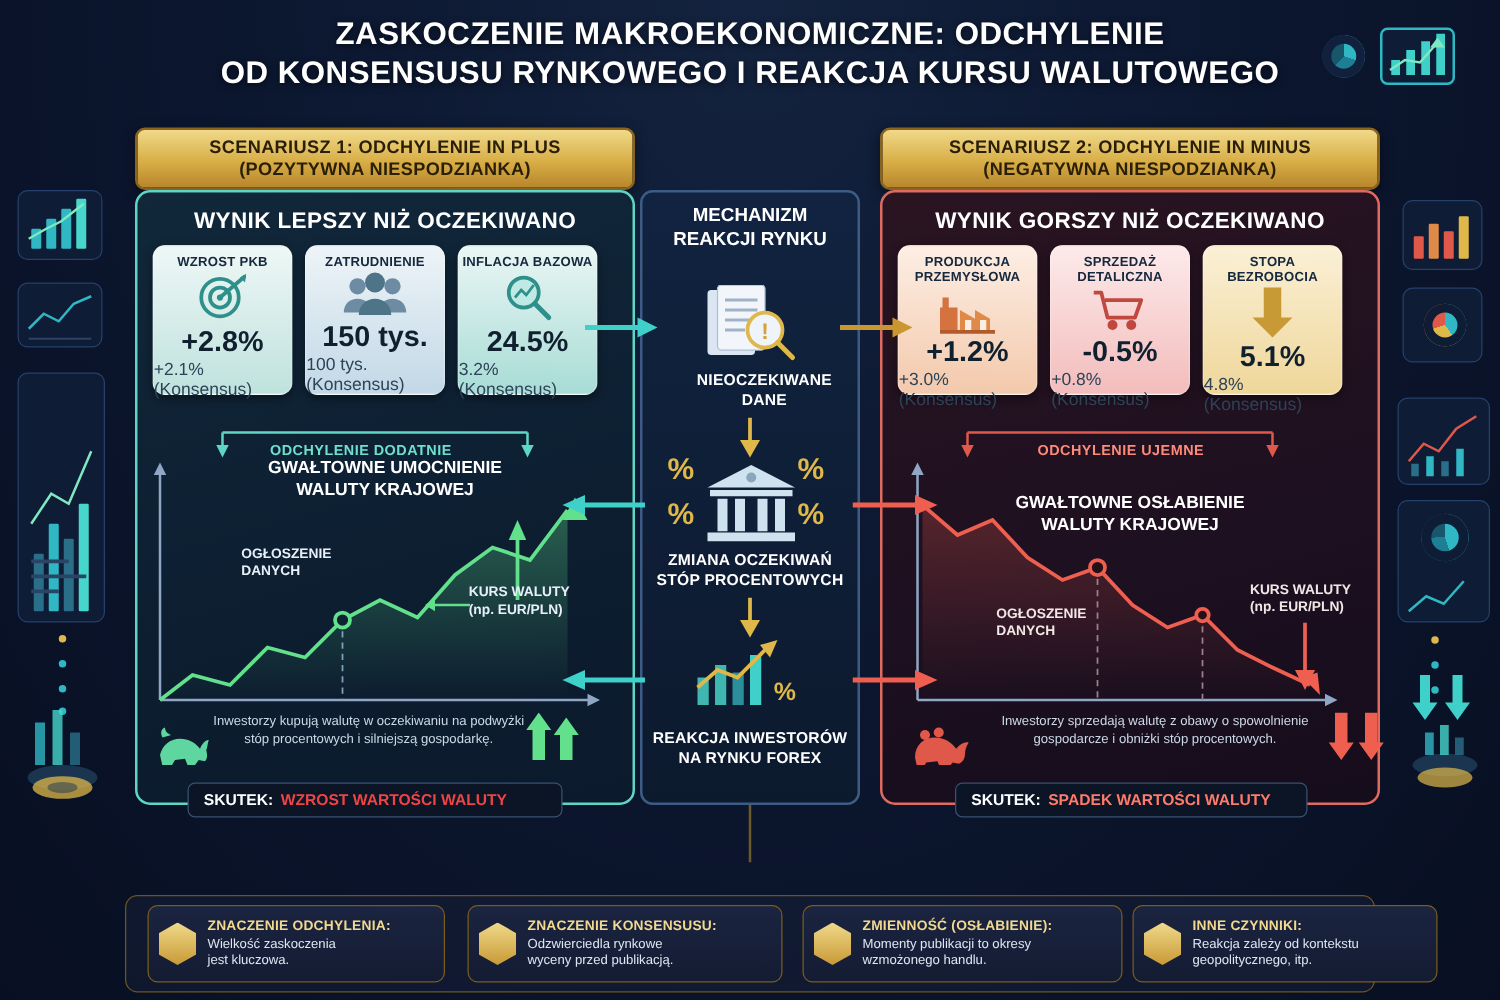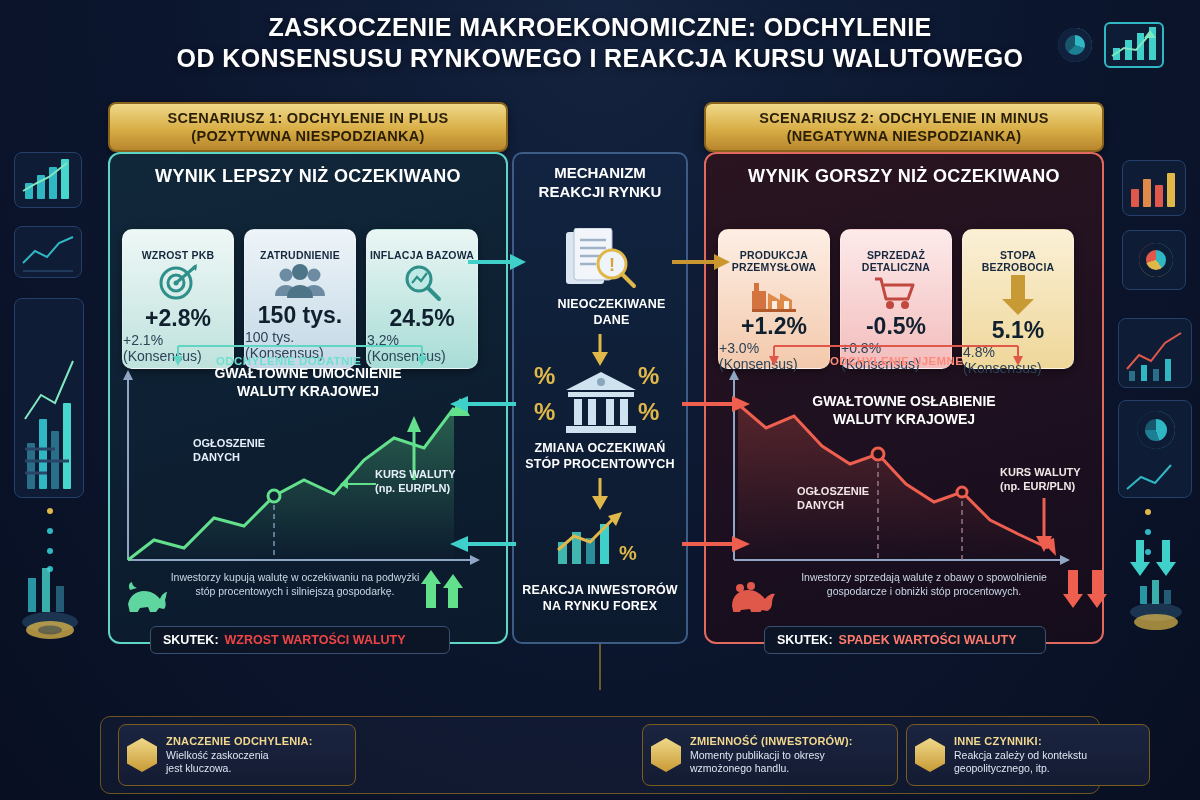--- a/index.html
+++ b/index.html
@@ -60,26 +60,25 @@
     position: absolute; border-radius: 12px; border: 2px solid;
   }
   .panel.left  { border-color: #5fd6c4; background: linear-gradient(165deg, #11283a 0%, #0d1e31 60%, #0b1a2c 100%); }
   .panel.right { border-color: #e06a5e; background: linear-gradient(165deg, #2a1420 0%, #1d1020 60%, #150c1c 100%); }
   .panel-title {
     position: absolute; left: 0; right: 0; top: 14px; text-align: center;
     font-size: 18px; font-weight: bold; color: #fff; letter-spacing: .3px;
   }
   
   .icard {
-    position: absolute; width: 112px; height: 140px; border-radius: 10px;
+    position: absolute; width: 112px; height: 120px; border-radius: 10px;
     border: 1px solid rgba(255,255,255,.25);
     display: flex; flex-direction: column; align-items: center;
-    padding-top: 19px;
+    padding-top: 7px;
     box-shadow: 0 3px 8px rgba(0,0,0,.4);
-    margin-top: 33px;
   }
   .icard .lbl {
     font-size: 10.5px; font-weight: bold; color: #16283d; text-align: center;
     line-height: 1.15; letter-spacing: .2px;
   }
   .icard .val { font-size: 23px; font-weight: bold; color: #10202f; margin-top: auto; }
   .icard .cons { font-size: 14px; color: #2c4358; margin-bottom: 7px; }
   .icard.g1 { background: linear-gradient(180deg,#eef7f6,#bfe2dd); }
   .icard.g2 { background: linear-gradient(180deg,#eef4f8,#c2d8e6); }
   .icard.g3 { background: linear-gradient(180deg,#eaf6f4,#a8dcd6); }
@@ -580,24 +579,32 @@
   <div class="footer-band"></div>
 
   <div class="foot" style="left:118px;width:238px;">
     <div class="hex"></div>
     <div class="ft">
       <b>ZNACZENIE ODCHYLENIA:</b><br>
       <span>Wielkość zaskoczenia</span><br>
       <span>jest kluczowa.</span>
     </div>
   </div>
+  <div class="foot" style="left:374px;width:252px;">
+    <div class="hex"></div>
+    <div class="ft">
+      <b>ZNACZENIE KONSENSUSU:</b><br>
+      <span>Odzwierciedla rynkowe</span><br>
+      <span>wyceny przed publikacją.</span>
+    </div>
+  </div>
   <div class="foot" style="left:642px;width:256px;">
     <div class="hex"></div>
     <div class="ft">
-      <b>ZMIENNOŚĆ (INWESTORÓW):</b><br>
+      <b>ZMIENNOŚĆ (OSŁABIENIE):</b><br>
       <span>Momenty publikacji to okresy</span><br>
       <span>wzmożonego handlu.</span>
     </div>
   </div>
   <div class="foot" style="left:906px;width:244px;">
     <div class="hex"></div>
     <div class="ft">
       <b>INNE CZYNNIKI:</b><br>
       <span>Reakcja zależy od kontekstu</span><br>
       <span>geopolitycznego, itp.</span>

